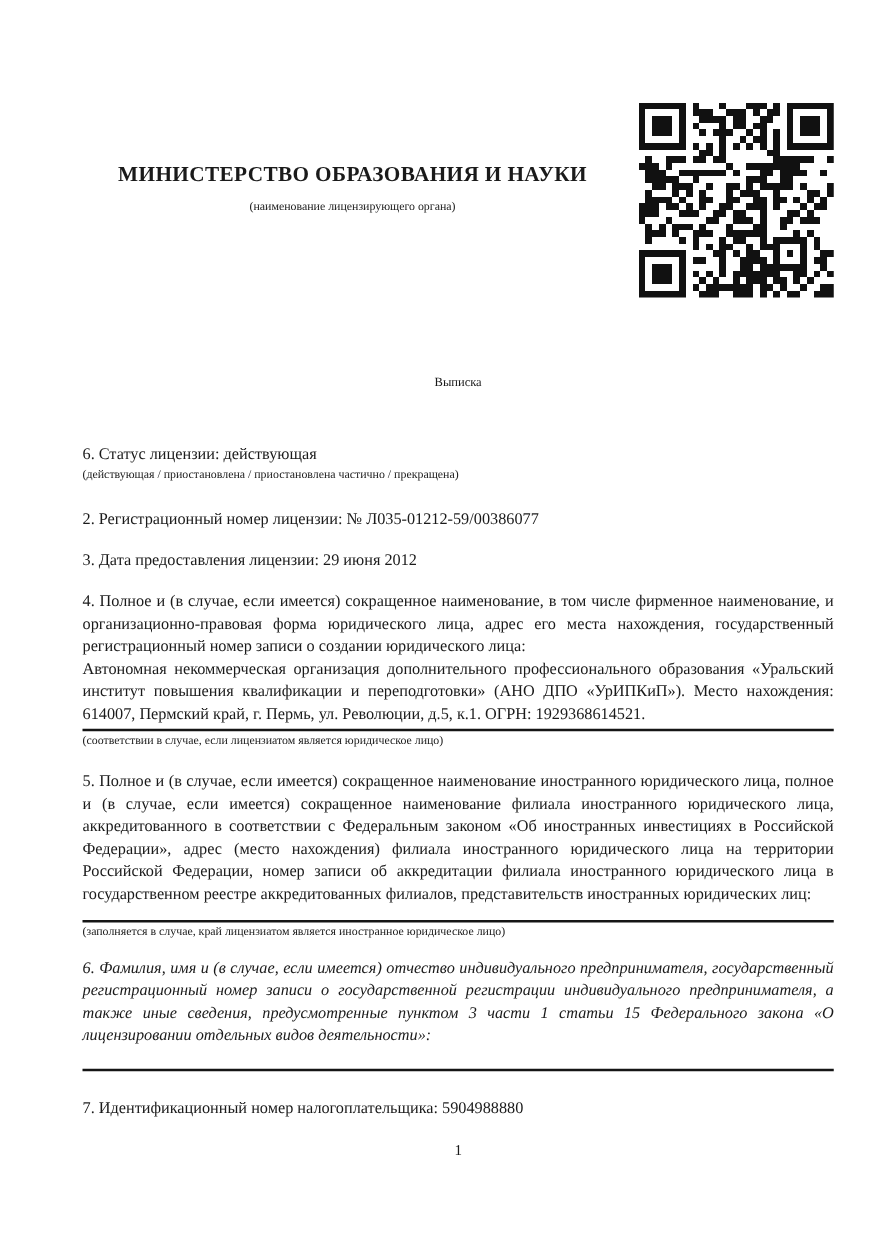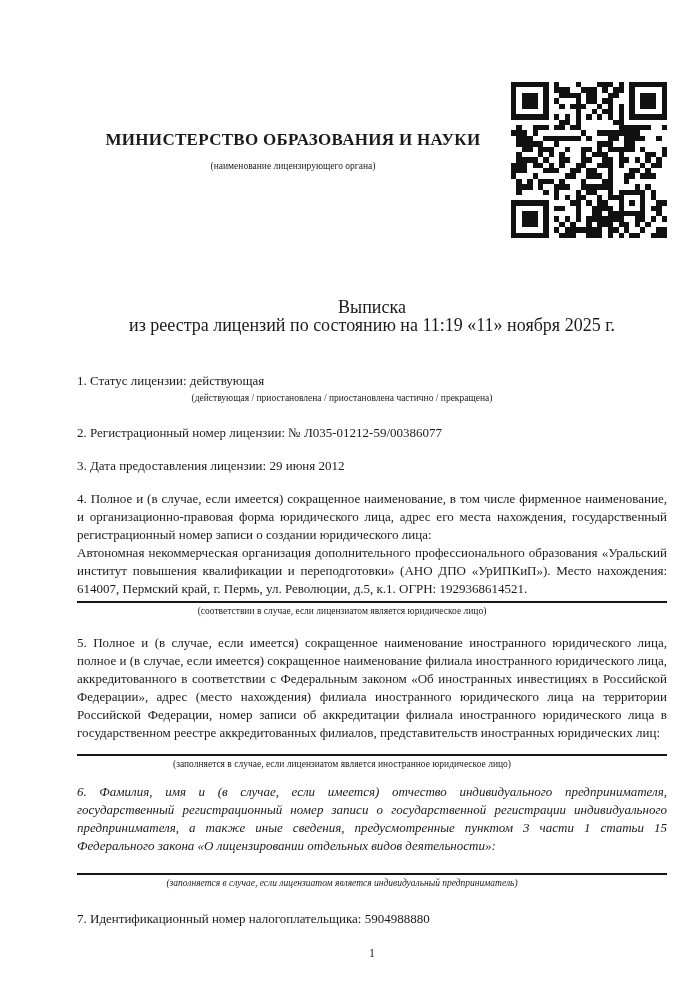--- a/index.html
+++ b/index.html
@@ -1,32 +1,31 @@
 <!DOCTYPE html>
 <html><head>
 <meta charset="utf-8">
 <style>
   html,body{margin:0;padding:0;background:#e8e8e8;}
   .page{
     width:700px;height:989px;margin:0 auto;background:#fff;color:#1a1a1a;
     font-family:"Liberation Serif","DejaVu Serif",serif;
     font-size:13px;line-height:18px;position:relative;box-sizing:border-box;
     overflow:hidden;
-    padding-left:11px;
   }
   .header-row{display:flex;justify-content:space-between;align-items:flex-start;padding:82px 33px 0 66px;}
   .ministry-block{width:432px;text-align:center;padding-top:46px;}
   .ministry-title{font-weight:bold;font-size:17px;line-height:23px;letter-spacing:.3px;}
   .ministry-note{font-size:9.5px;line-height:12px;margin-top:9px;}
   .qr{width:156px;height:156px;display:block;}
-  .title-block{text-align:center;margin-top:60px;padding:0 33px 0 66px;font-size:18px;line-height:18px;}
+  .title-block{text-align:center;margin-top:60px;padding:0 33px 0 66px;font-size:10px;line-height:18px;}
   .content{padding:0 33px 0 66px;}
   .item{margin-top:15px;}
   .just{text-align:justify;}
-  .note{font-size:9.5px;line-height:13px;text-align:center;margin:2px 60px 0 0;}
+  .note{font-size:9.5px;line-height:13px;text-align:left;margin:2px 60px 0 0;}
   .rule{border-bottom:2px solid #151515;height:0;margin-top:3px;}
   .rule.gap-s{margin-top:12px;}
   .rule.gap-m{margin-top:18px;}
   .item-1{margin-top:38px;}
   .item-2{margin-top:19px;}
   .item-7{margin-top:20px;}
   .page-num{text-align:center;margin-top:16px;font-size:12px;}
 </style>
 </head>
 <body>
@@ -40,27 +39,26 @@
       </div>
       <div class="ministry-note">(наименование лицензирующего органа)</div>
     </div>
     <svg class="qr" id="qr-svg" viewBox="0 0 29 29" shape-rendering="crispEdges">
         <path d="M0 0h1v1h-1zM1 0h1v1h-1zM2 0h1v1h-1zM3 0h1v1h-1zM4 0h1v1h-1zM5 0h1v1h-1zM6 0h1v1h-1zM8 0h1v1h-1zM12 0h1v1h-1zM16 0h1v1h-1zM17 0h1v1h-1zM18 0h1v1h-1zM20 0h1v1h-1zM22 0h1v1h-1zM23 0h1v1h-1zM24 0h1v1h-1zM25 0h1v1h-1zM26 0h1v1h-1zM27 0h1v1h-1zM28 0h1v1h-1zM0 1h1v1h-1zM6 1h1v1h-1zM8 1h1v1h-1zM9 1h1v1h-1zM10 1h1v1h-1zM13 1h1v1h-1zM14 1h1v1h-1zM15 1h1v1h-1zM17 1h1v1h-1zM19 1h1v1h-1zM20 1h1v1h-1zM22 1h1v1h-1zM28 1h1v1h-1zM0 2h1v1h-1zM2 2h1v1h-1zM3 2h1v1h-1zM4 2h1v1h-1zM6 2h1v1h-1zM9 2h1v1h-1zM10 2h1v1h-1zM11 2h1v1h-1zM12 2h1v1h-1zM14 2h1v1h-1zM15 2h1v1h-1zM18 2h1v1h-1zM19 2h1v1h-1zM22 2h1v1h-1zM24 2h1v1h-1zM25 2h1v1h-1zM26 2h1v1h-1zM28 2h1v1h-1zM0 3h1v1h-1zM2 3h1v1h-1zM3 3h1v1h-1zM4 3h1v1h-1zM6 3h1v1h-1zM8 3h1v1h-1zM12 3h1v1h-1zM14 3h1v1h-1zM15 3h1v1h-1zM17 3h1v1h-1zM18 3h1v1h-1zM22 3h1v1h-1zM24 3h1v1h-1zM25 3h1v1h-1zM26 3h1v1h-1zM28 3h1v1h-1zM0 4h1v1h-1zM2 4h1v1h-1zM3 4h1v1h-1zM4 4h1v1h-1zM6 4h1v1h-1zM9 4h1v1h-1zM11 4h1v1h-1zM12 4h1v1h-1zM13 4h1v1h-1zM16 4h1v1h-1zM18 4h1v1h-1zM20 4h1v1h-1zM22 4h1v1h-1zM24 4h1v1h-1zM25 4h1v1h-1zM26 4h1v1h-1zM28 4h1v1h-1zM0 5h1v1h-1zM6 5h1v1h-1zM12 5h1v1h-1zM15 5h1v1h-1zM17 5h1v1h-1zM18 5h1v1h-1zM20 5h1v1h-1zM22 5h1v1h-1zM28 5h1v1h-1zM0 6h1v1h-1zM1 6h1v1h-1zM2 6h1v1h-1zM3 6h1v1h-1zM4 6h1v1h-1zM5 6h1v1h-1zM6 6h1v1h-1zM8 6h1v1h-1zM10 6h1v1h-1zM12 6h1v1h-1zM14 6h1v1h-1zM16 6h1v1h-1zM18 6h1v1h-1zM20 6h1v1h-1zM22 6h1v1h-1zM23 6h1v1h-1zM24 6h1v1h-1zM25 6h1v1h-1zM26 6h1v1h-1zM27 6h1v1h-1zM28 6h1v1h-1zM9 7h1v1h-1zM10 7h1v1h-1zM12 7h1v1h-1zM19 7h1v1h-1zM20 7h1v1h-1zM1 8h1v1h-1zM4 8h1v1h-1zM5 8h1v1h-1zM6 8h1v1h-1zM8 8h1v1h-1zM9 8h1v1h-1zM11 8h1v1h-1zM12 8h1v1h-1zM20 8h1v1h-1zM21 8h1v1h-1zM22 8h1v1h-1zM23 8h1v1h-1zM24 8h1v1h-1zM25 8h1v1h-1zM28 8h1v1h-1zM0 9h1v1h-1zM1 9h1v1h-1zM2 9h1v1h-1zM4 9h1v1h-1zM13 9h1v1h-1zM16 9h1v1h-1zM17 9h1v1h-1zM18 9h1v1h-1zM19 9h1v1h-1zM20 9h1v1h-1zM21 9h1v1h-1zM22 9h1v1h-1zM23 9h1v1h-1zM1 10h1v1h-1zM2 10h1v1h-1zM3 10h1v1h-1zM6 10h1v1h-1zM7 10h1v1h-1zM8 10h1v1h-1zM9 10h1v1h-1zM10 10h1v1h-1zM11 10h1v1h-1zM12 10h1v1h-1zM14 10h1v1h-1zM18 10h1v1h-1zM19 10h1v1h-1zM21 10h1v1h-1zM22 10h1v1h-1zM23 10h1v1h-1zM24 10h1v1h-1zM27 10h1v1h-1zM1 11h1v1h-1zM2 11h1v1h-1zM3 11h1v1h-1zM4 11h1v1h-1zM5 11h1v1h-1zM8 11h1v1h-1zM16 11h1v1h-1zM17 11h1v1h-1zM18 11h1v1h-1zM21 11h1v1h-1zM22 11h1v1h-1zM2 12h1v1h-1zM3 12h1v1h-1zM5 12h1v1h-1zM6 12h1v1h-1zM7 12h1v1h-1zM10 12h1v1h-1zM13 12h1v1h-1zM14 12h1v1h-1zM16 12h1v1h-1zM18 12h1v1h-1zM19 12h1v1h-1zM20 12h1v1h-1zM21 12h1v1h-1zM22 12h1v1h-1zM24 12h1v1h-1zM28 12h1v1h-1zM1 13h1v1h-1zM5 13h1v1h-1zM7 13h1v1h-1zM9 13h1v1h-1zM13 13h1v1h-1zM15 13h1v1h-1zM16 13h1v1h-1zM17 13h1v1h-1zM20 13h1v1h-1zM25 13h1v1h-1zM26 13h1v1h-1zM28 13h1v1h-1zM1 14h1v1h-1zM2 14h1v1h-1zM3 14h1v1h-1zM4 14h1v1h-1zM6 14h1v1h-1zM9 14h1v1h-1zM10 14h1v1h-1zM13 14h1v1h-1zM14 14h1v1h-1zM17 14h1v1h-1zM18 14h1v1h-1zM20 14h1v1h-1zM21 14h1v1h-1zM23 14h1v1h-1zM25 14h1v1h-1zM27 14h1v1h-1zM0 15h1v1h-1zM1 15h1v1h-1zM2 15h1v1h-1zM4 15h1v1h-1zM5 15h1v1h-1zM7 15h1v1h-1zM9 15h1v1h-1zM12 15h1v1h-1zM13 15h1v1h-1zM16 15h1v1h-1zM17 15h1v1h-1zM18 15h1v1h-1zM20 15h1v1h-1zM24 15h1v1h-1zM26 15h1v1h-1zM27 15h1v1h-1zM0 16h1v1h-1zM1 16h1v1h-1zM2 16h1v1h-1zM6 16h1v1h-1zM7 16h1v1h-1zM8 16h1v1h-1zM11 16h1v1h-1zM12 16h1v1h-1zM14 16h1v1h-1zM15 16h1v1h-1zM18 16h1v1h-1zM22 16h1v1h-1zM23 16h1v1h-1zM25 16h1v1h-1zM0 17h1v1h-1zM4 17h1v1h-1zM10 17h1v1h-1zM11 17h1v1h-1zM14 17h1v1h-1zM15 17h1v1h-1zM16 17h1v1h-1zM18 17h1v1h-1zM21 17h1v1h-1zM22 17h1v1h-1zM24 17h1v1h-1zM25 17h1v1h-1zM26 17h1v1h-1zM1 18h1v1h-1zM3 18h1v1h-1zM5 18h1v1h-1zM6 18h1v1h-1zM7 18h1v1h-1zM9 18h1v1h-1zM13 18h1v1h-1zM17 18h1v1h-1zM18 18h1v1h-1zM21 18h1v1h-1zM1 19h1v1h-1zM2 19h1v1h-1zM3 19h1v1h-1zM5 19h1v1h-1zM8 19h1v1h-1zM9 19h1v1h-1zM10 19h1v1h-1zM13 19h1v1h-1zM14 19h1v1h-1zM15 19h1v1h-1zM16 19h1v1h-1zM17 19h1v1h-1zM18 19h1v1h-1zM23 19h1v1h-1zM25 19h1v1h-1zM1 20h1v1h-1zM6 20h1v1h-1zM8 20h1v1h-1zM12 20h1v1h-1zM14 20h1v1h-1zM15 20h1v1h-1zM18 20h1v1h-1zM20 20h1v1h-1zM21 20h1v1h-1zM22 20h1v1h-1zM23 20h1v1h-1zM24 20h1v1h-1zM26 20h1v1h-1zM8 21h1v1h-1zM10 21h1v1h-1zM12 21h1v1h-1zM13 21h1v1h-1zM16 21h1v1h-1zM18 21h1v1h-1zM19 21h1v1h-1zM20 21h1v1h-1zM24 21h1v1h-1zM26 21h1v1h-1zM0 22h1v1h-1zM1 22h1v1h-1zM2 22h1v1h-1zM3 22h1v1h-1zM4 22h1v1h-1zM5 22h1v1h-1zM6 22h1v1h-1zM11 22h1v1h-1zM12 22h1v1h-1zM14 22h1v1h-1zM16 22h1v1h-1zM17 22h1v1h-1zM20 22h1v1h-1zM22 22h1v1h-1zM24 22h1v1h-1zM27 22h1v1h-1zM28 22h1v1h-1zM0 23h1v1h-1zM6 23h1v1h-1zM8 23h1v1h-1zM9 23h1v1h-1zM12 23h1v1h-1zM15 23h1v1h-1zM16 23h1v1h-1zM17 23h1v1h-1zM18 23h1v1h-1zM20 23h1v1h-1zM24 23h1v1h-1zM26 23h1v1h-1zM27 23h1v1h-1zM0 24h1v1h-1zM2 24h1v1h-1zM3 24h1v1h-1zM4 24h1v1h-1zM6 24h1v1h-1zM12 24h1v1h-1zM15 24h1v1h-1zM16 24h1v1h-1zM18 24h1v1h-1zM19 24h1v1h-1zM20 24h1v1h-1zM21 24h1v1h-1zM22 24h1v1h-1zM23 24h1v1h-1zM24 24h1v1h-1zM27 24h1v1h-1zM0 25h1v1h-1zM2 25h1v1h-1zM3 25h1v1h-1zM4 25h1v1h-1zM6 25h1v1h-1zM8 25h1v1h-1zM10 25h1v1h-1zM12 25h1v1h-1zM14 25h1v1h-1zM15 25h1v1h-1zM16 25h1v1h-1zM17 25h1v1h-1zM18 25h1v1h-1zM19 25h1v1h-1zM20 25h1v1h-1zM23 25h1v1h-1zM24 25h1v1h-1zM26 25h1v1h-1zM28 25h1v1h-1zM0 26h1v1h-1zM2 26h1v1h-1zM3 26h1v1h-1zM4 26h1v1h-1zM6 26h1v1h-1zM9 26h1v1h-1zM11 26h1v1h-1zM14 26h1v1h-1zM16 26h1v1h-1zM17 26h1v1h-1zM18 26h1v1h-1zM20 26h1v1h-1zM21 26h1v1h-1zM23 26h1v1h-1zM25 26h1v1h-1zM0 27h1v1h-1zM6 27h1v1h-1zM8 27h1v1h-1zM10 27h1v1h-1zM11 27h1v1h-1zM12 27h1v1h-1zM13 27h1v1h-1zM14 27h1v1h-1zM15 27h1v1h-1zM16 27h1v1h-1zM18 27h1v1h-1zM19 27h1v1h-1zM21 27h1v1h-1zM24 27h1v1h-1zM27 27h1v1h-1zM28 27h1v1h-1zM0 28h1v1h-1zM1 28h1v1h-1zM2 28h1v1h-1zM3 28h1v1h-1zM4 28h1v1h-1zM5 28h1v1h-1zM6 28h1v1h-1zM9 28h1v1h-1zM10 28h1v1h-1zM11 28h1v1h-1zM14 28h1v1h-1zM15 28h1v1h-1zM16 28h1v1h-1zM18 28h1v1h-1zM20 28h1v1h-1zM22 28h1v1h-1zM23 28h1v1h-1zM26 28h1v1h-1zM27 28h1v1h-1zM28 28h1v1h-1z" fill="#111111"></path>
       </svg>
   </div>
 
   <div class="title-block">
     <div>Выписка</div>
-    <div>из реестра лицензий по состоянию на 11:19 «11» ноября 2025 г.</div>
   </div>
 
   <div class="content">
 
     <div class="item item-1">
-      <div>1. Статус лицензии: действующая</div>
+      <div>6. Статус лицензии: действующая</div>
       <div class="note">(действующая / приостановлена / приостановлена частично / прекращена)</div>
     </div>
 
     <div class="item item-2">
       <div>2. Регистрационный номер лицензии: № Л035-01212-59/00386077</div>
     </div>
 
     <div class="item">
       <div>3. Дата предоставления лицензии: 29 июня 2012</div>
     </div>
@@ -68,27 +66,26 @@
     <div class="item">
       <div class="just">4. Полное и (в случае, если имеется) сокращенное наименование, в том числе фирменное наименование, и организационно-правовая форма юридического лица, адрес его места нахождения, государственный регистрационный номер записи о создании юридического лица:</div>
       <div class="just">Автономная некоммерческая организация дополнительного профессионального образования «Уральский институт повышения квалификации и переподготовки» (АНО ДПО «УрИПКиП»). Место нахождения: 614007, Пермский край, г. Пермь, ул. Революции, д.5, к.1. ОГРН: 1929368614521.</div>
       <div class="rule"></div>
       <div class="note">(соответствии в случае, если лицензиатом является юридическое лицо)</div>
     </div>
 
     <div class="item" style="margin-top:16px;">
       <div class="just">5. Полное и (в случае, если имеется) сокращенное наименование иностранного юридического лица, полное и (в случае, если имеется) сокращенное наименование филиала иностранного юридического лица, аккредитованного в соответствии с Федеральным законом «Об иностранных инвестициях в Российской Федерации», адрес (место нахождения) филиала иностранного юридического лица на территории Российской Федерации, номер записи об аккредитации филиала иностранного юридического лица в государственном реестре аккредитованных филиалов, представительств иностранных юридических лиц:</div>
       <div class="rule gap-s"></div>
-      <div class="note">(заполняется в случае, если лицензиатом является иностранное юридическое лицо)</div>
+      <div class="note">(заполняется в случае, край лицензиатом является иностранное юридическое лицо)</div>
     </div>
 
     <div class="item" style="margin-top:12px;font-style:italic;">
       <div class="just">6. Фамилия, имя и (в случае, если имеется) отчество индивидуального предпринимателя, государственный регистрационный номер записи о государственной регистрации индивидуального предпринимателя, а также иные сведения, предусмотренные пунктом 3 части 1 статьи 15 Федерального закона «О лицензировании отдельных видов деятельности»:</div>
       <div class="rule gap-m"></div>
-      <div class="note">(заполняется в случае, если лицензиатом является индивидуальный предприниматель)</div>
     </div>
 
     <div class="item item-7">
       <div>7. Идентификационный номер налогоплательщика: 5904988880</div>
     </div>
 
     <div class="page-num">1</div>
   </div>
 
 </div>

